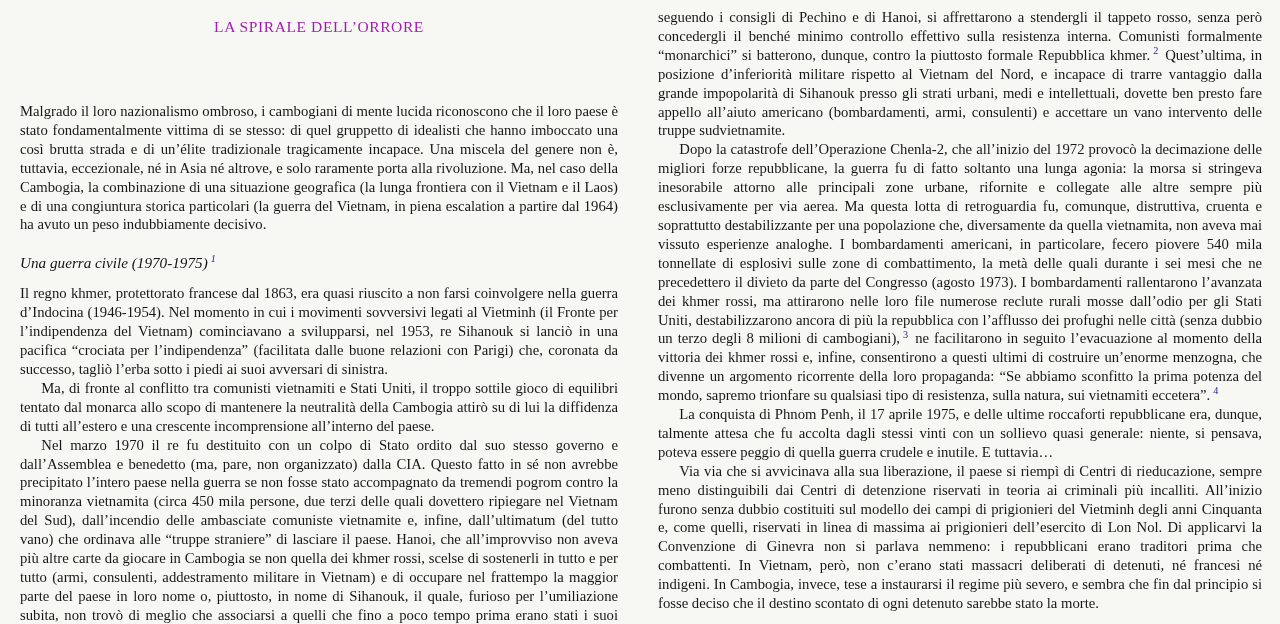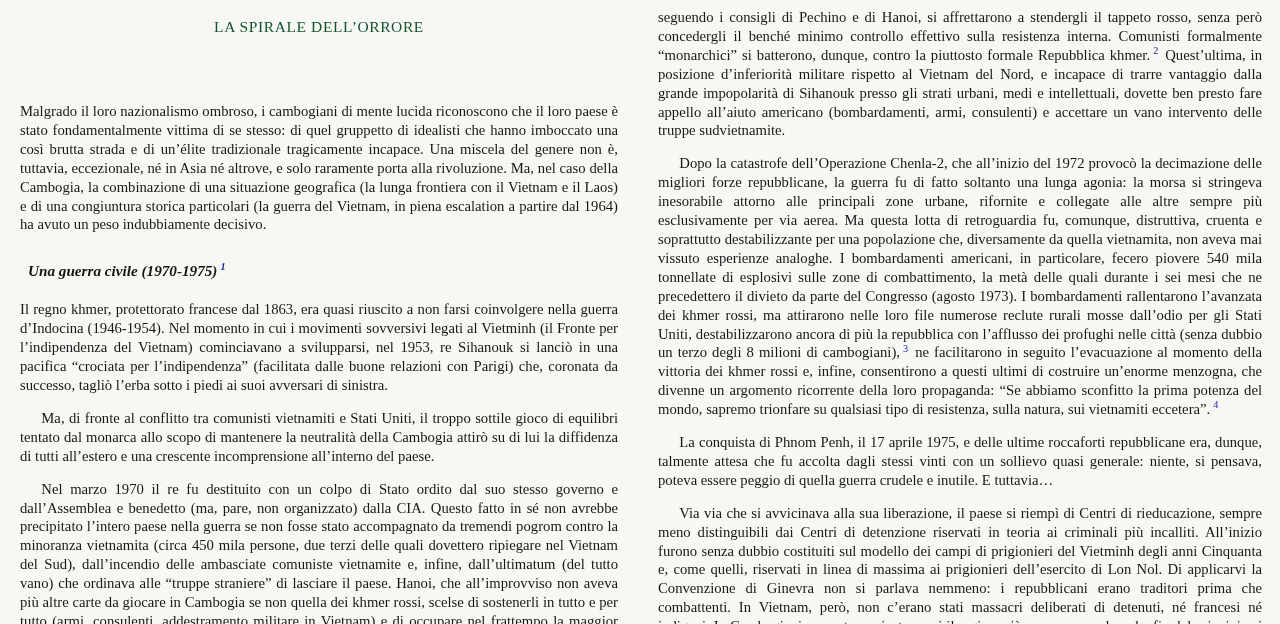--- a/index.html
+++ b/index.html
@@ -50,21 +50,21 @@
   }
 
   .page-title {
     text-align: center;
     font-size: 15.5px;
     letter-spacing: 0.6px;
     font-weight: normal;
     margin: 0;
     padding-top: 18px;
     padding-bottom: 0;
-    color: #14532d;
+    color: #a21caf;
   }
 
   .title-gap {
     height: 66px;
   }
 
   p.body-par {
     margin: 0;
     text-align: justify;
     text-justify: inter-word;
@@ -72,27 +72,27 @@
     line-height: 18.9px;
     hyphens: none;
     color: #171717;
   }
 
   p.body-par.indent {
     text-indent: 1.45em;
   }
 
   .section-heading {
-    margin: 8px;
+    margin: 0;
     padding-top: 19px;
     padding-bottom: 12px;
     font-style: italic;
     font-size: 15.2px;
     line-height: 19px;
-    font-weight: bold;
+    font-weight: normal;
     color: #141414;
   }
 
   .fn {
     color: #23239c;
     font-size: 10.2px;
     vertical-align: super;
     line-height: 0;
     font-style: italic;
     padding-left: 3px;
@@ -105,21 +105,21 @@
   .fn-trail {
     letter-spacing: 0.2em;
   }
 
   .right-top-spacer {
     height: 8px;
   }
 
   
   p.body-par + p.body-par {
-    margin-top: 14px;
+    margin-top: 0;
   }
 </style>
 </head>
 <body>
 
 <div class="page">
   <div class="columns">
 
     <div class="column left">
       <h1 class="page-title">LA SPIRALE DELL’ORRORE</h1>

